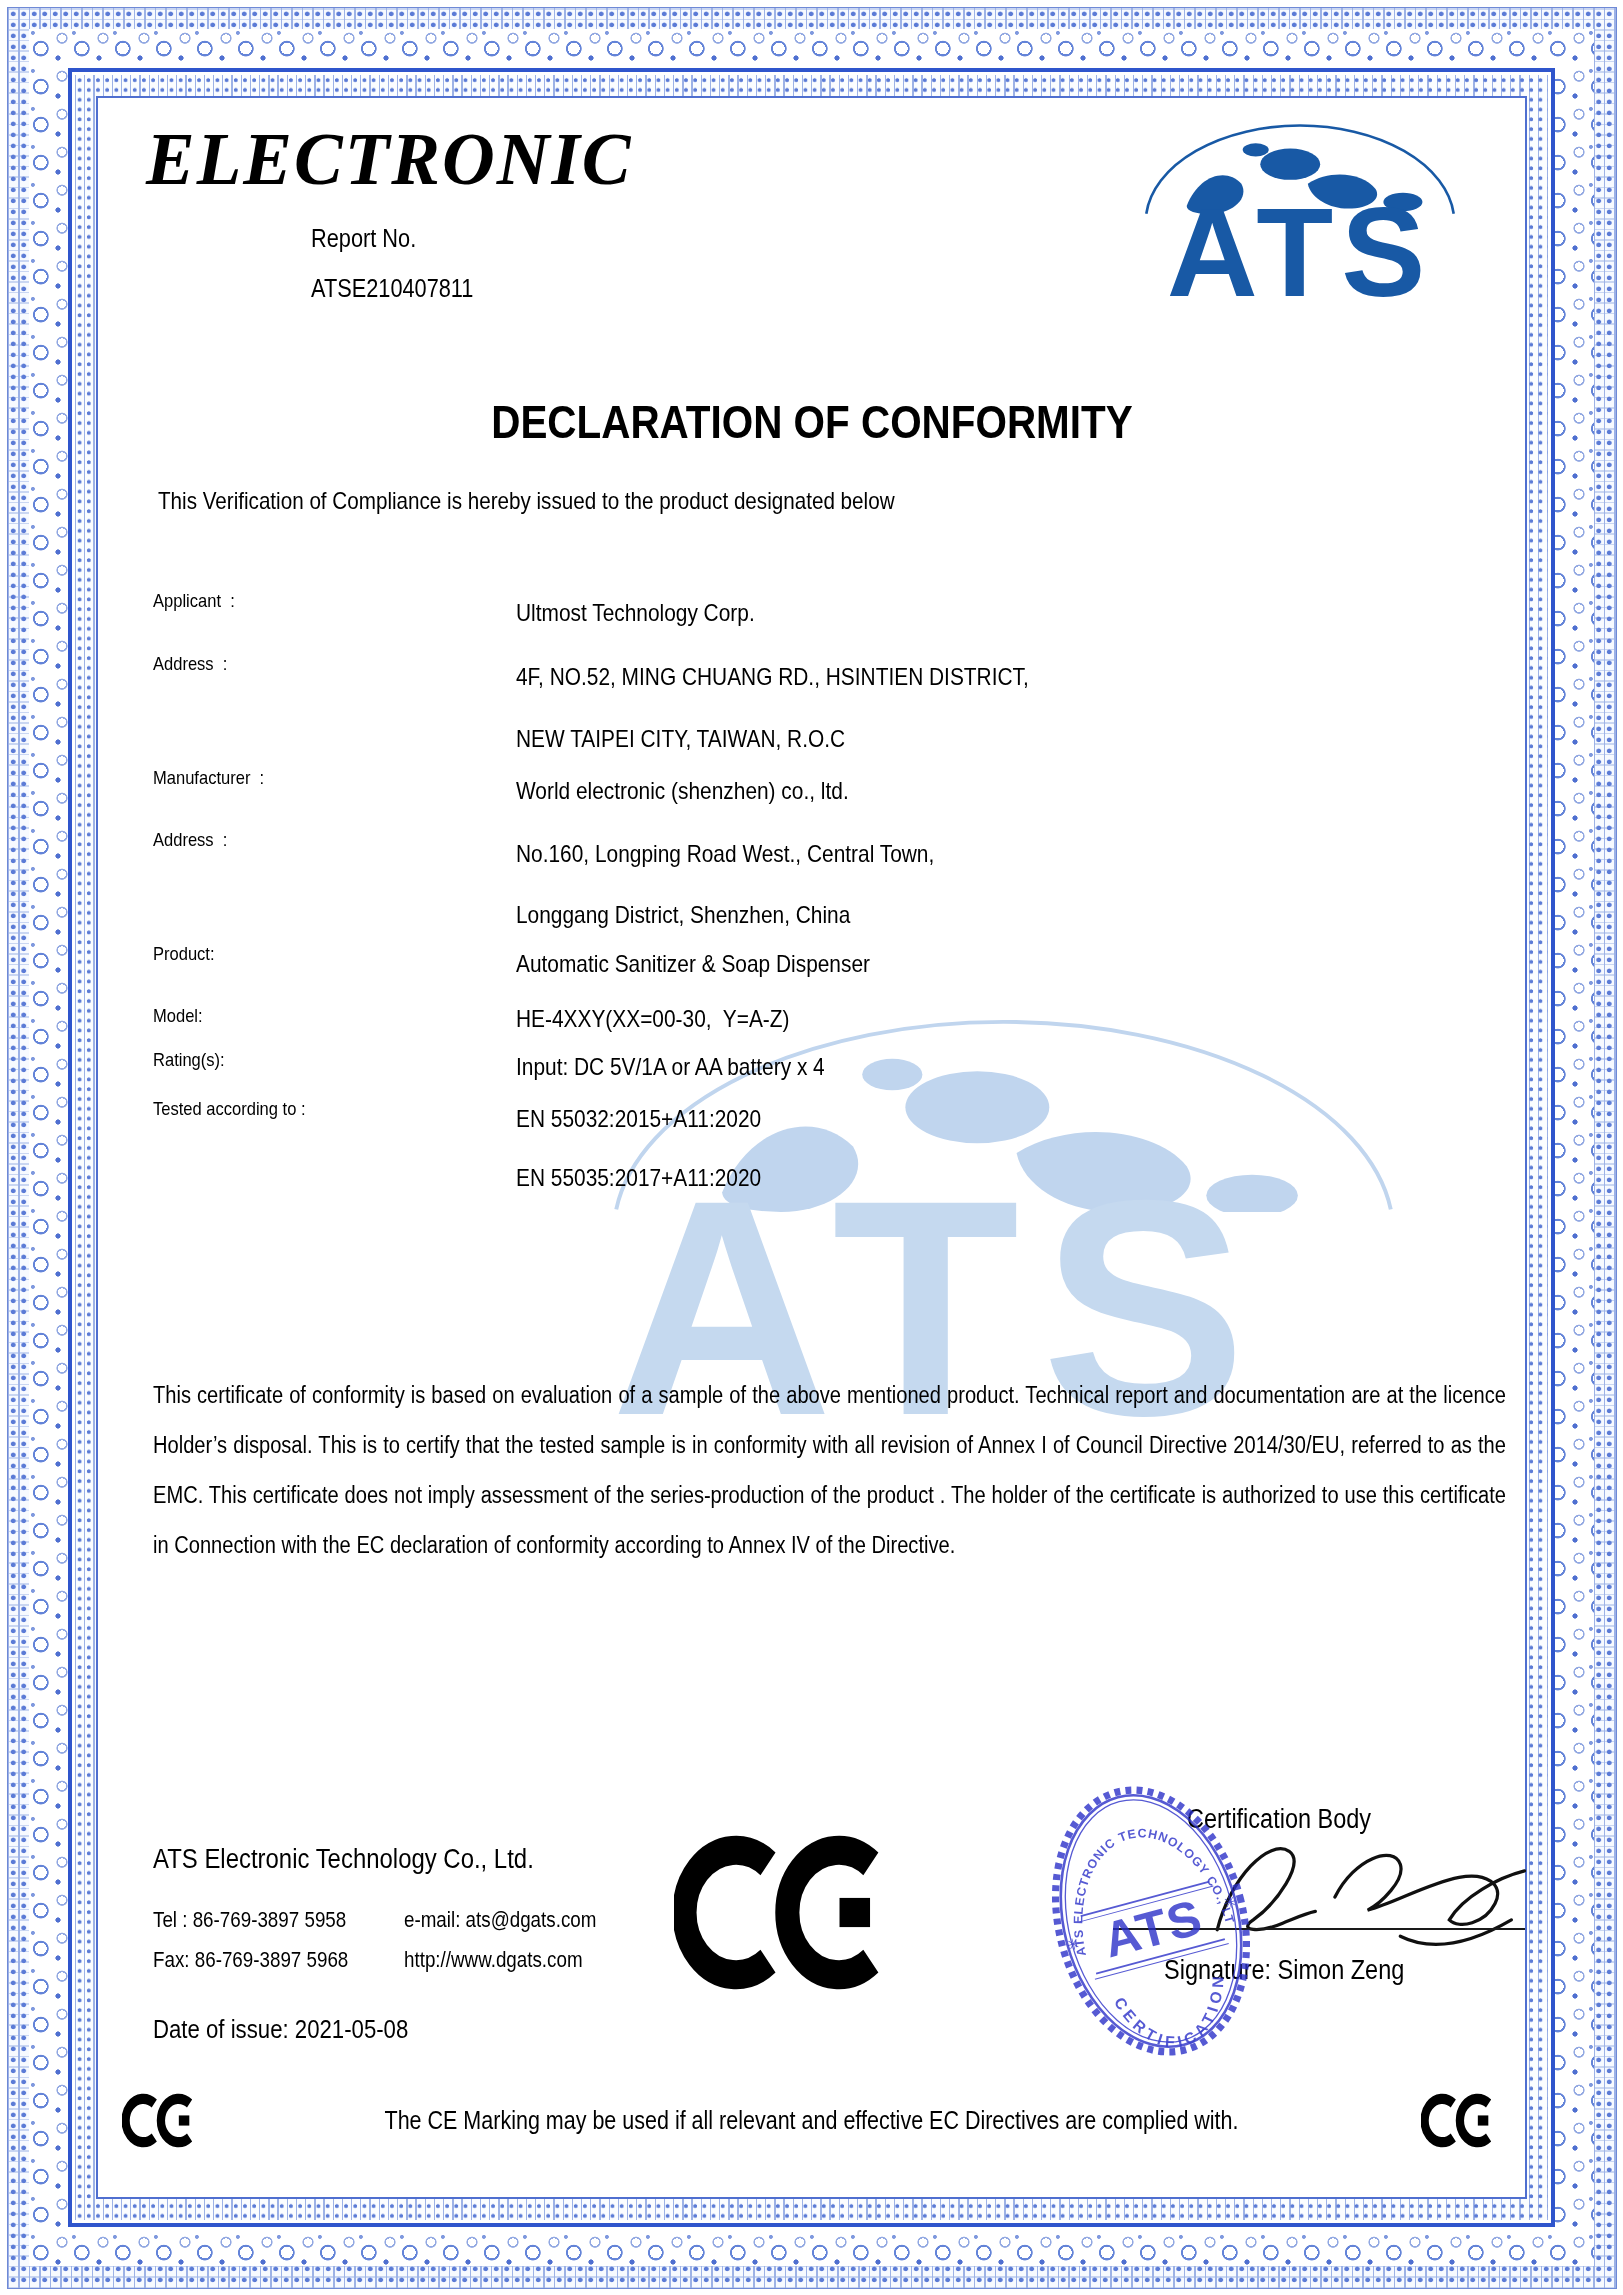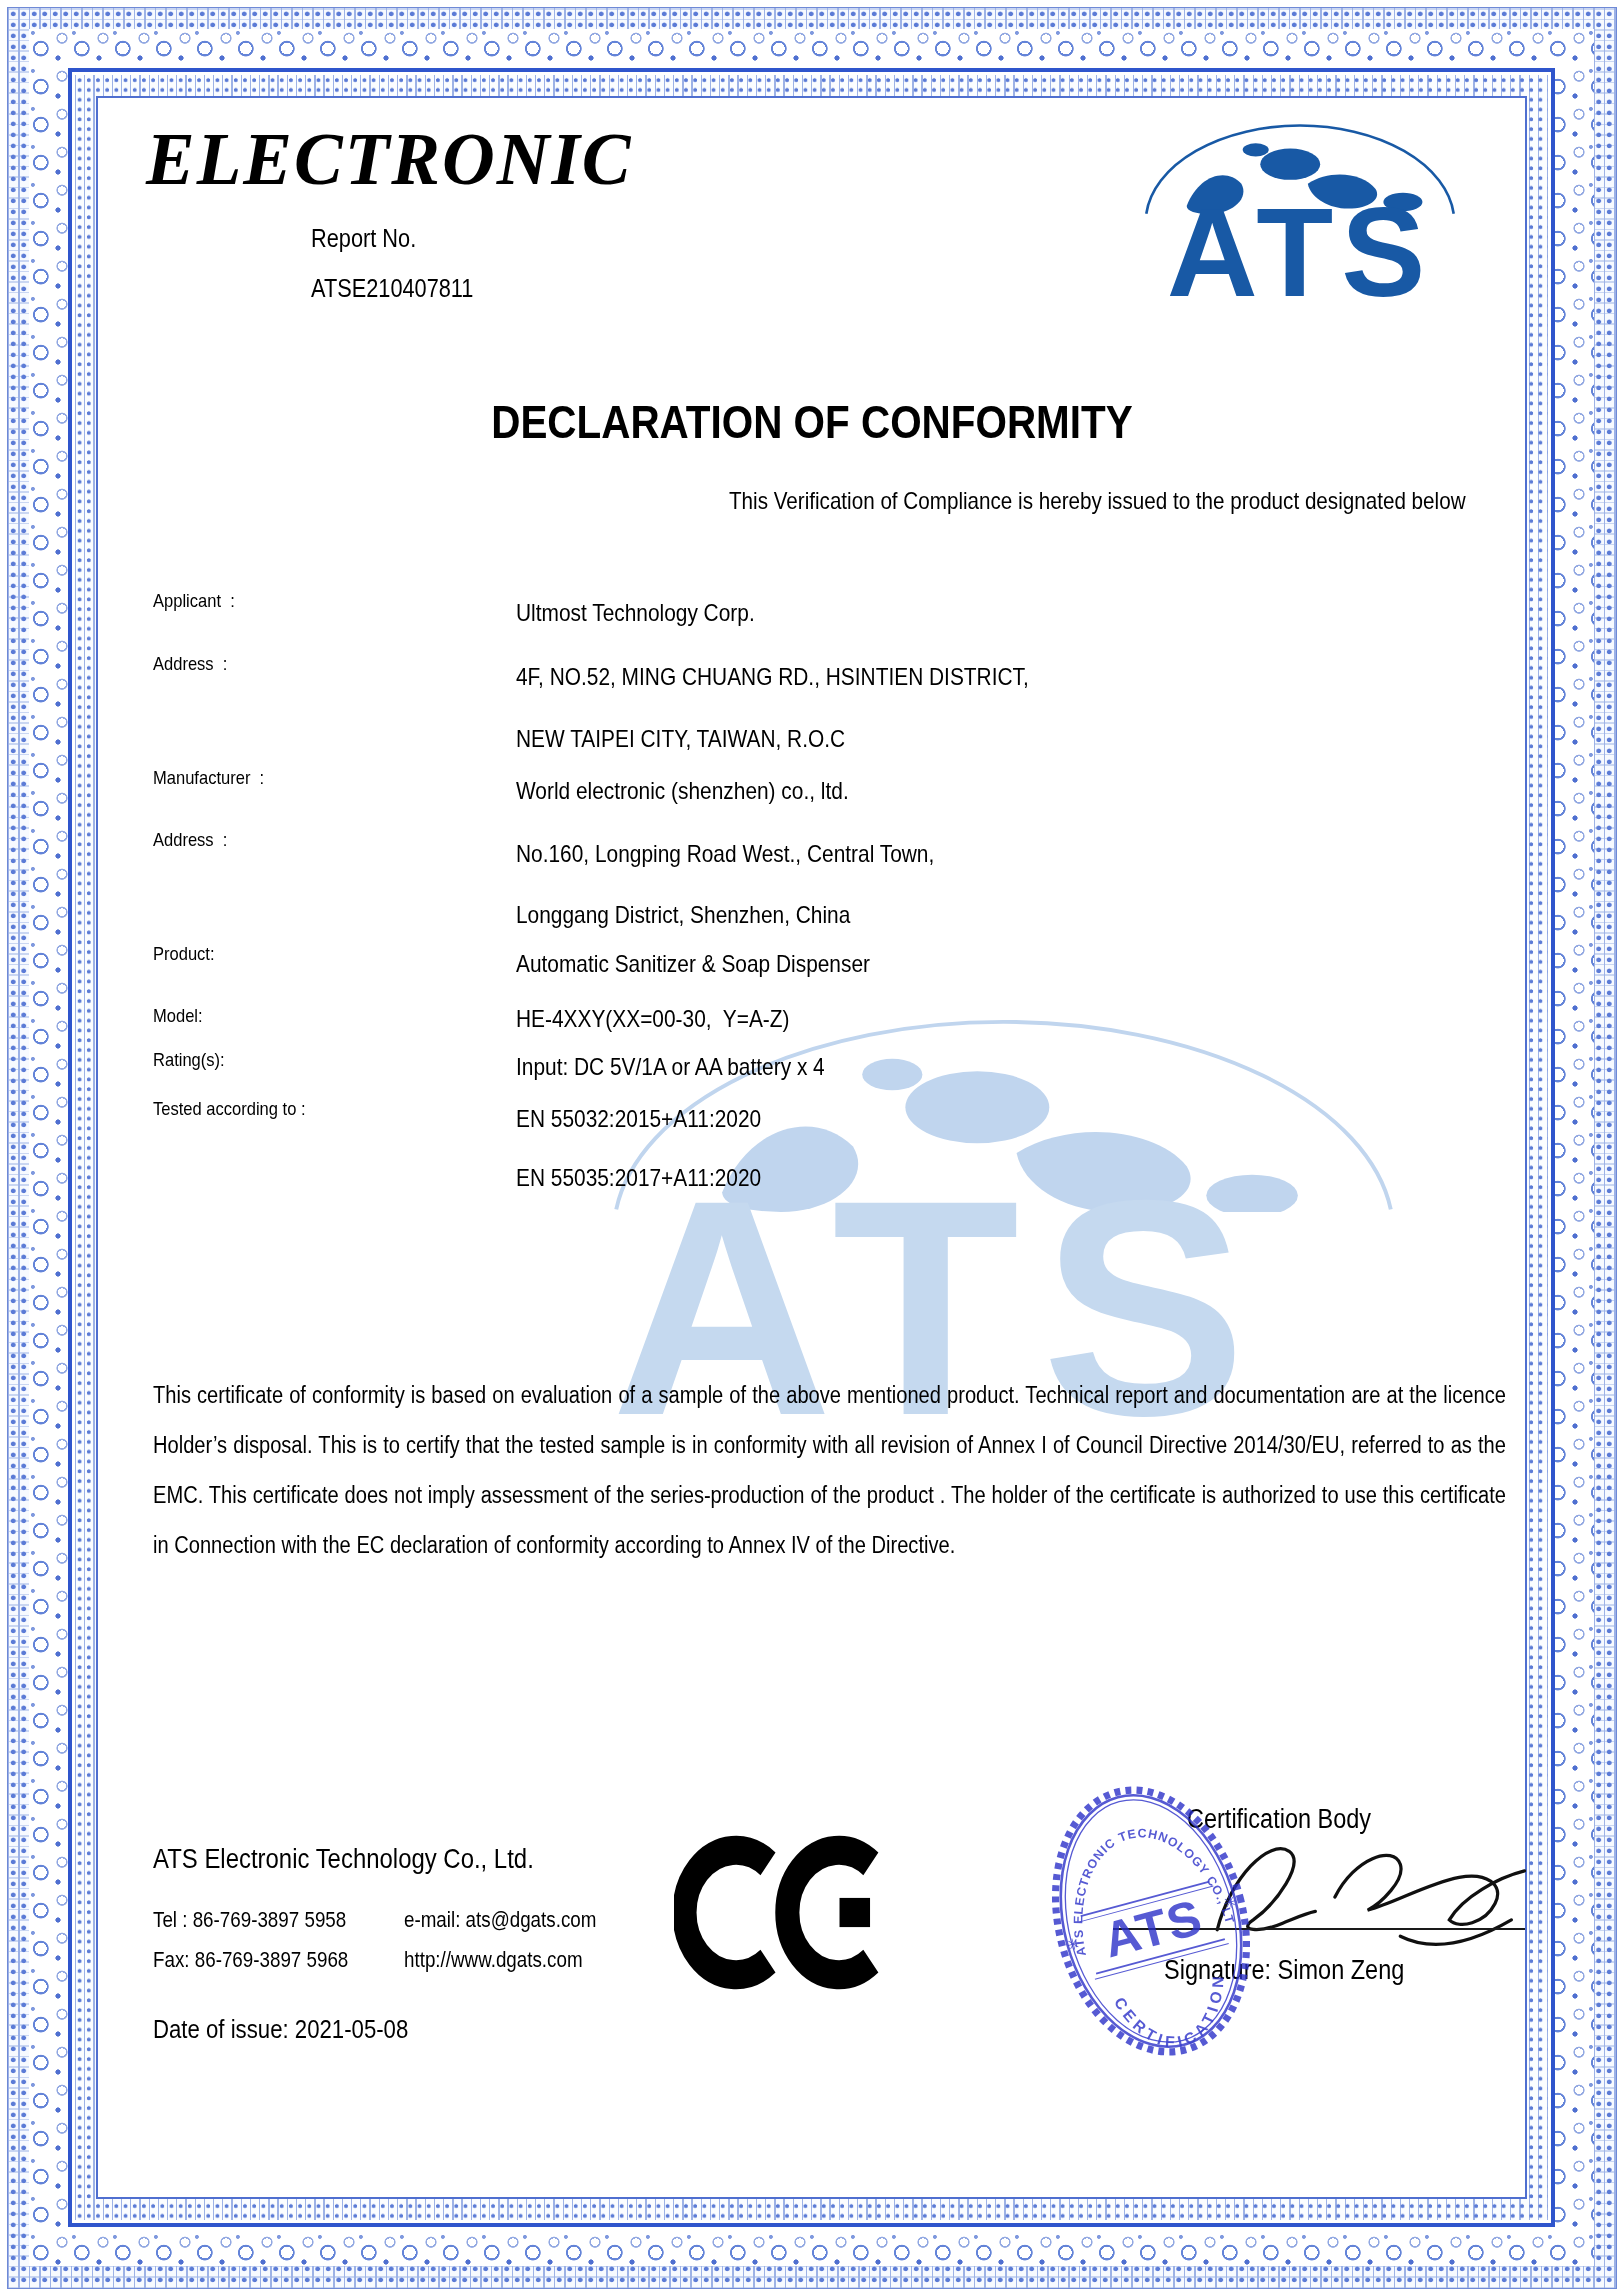--- a/index.html
+++ b/index.html
@@ -48,21 +48,21 @@
   .ref-col{top:126px;font-size:25px;}
   .ref-col.c1{left:41px;}
   .ref-col.c2{left:213px;}
   .ref-value{margin-top:21px;}
 
   .logo{left:1041px;top:18.3px;width:322px;text-align:center;line-height:0;}
   .logo-text{font-size:126px;font-weight:bold;color:#1859a5;letter-spacing:7.9px;line-height:.95;
              margin-top:-22px;display:block;}
 
   .heading{left:0;right:0;top:296px;text-align:center;font-size:47px;font-weight:bold;}
-  .subheading{left:0;right:0;top:389px;text-align:right;font-size:24px;}
+  .subheading{left:0;right:0;top:389px;text-align:left;font-size:24px;}
 
   .flabel{left:55px;font-size:19px;white-space:pre;}
   .fvalue{left:418px;font-size:24px;white-space:pre;}
 
   .watermark{left:513px;top:898px;width:785px;z-index:0;text-align:left;line-height:0;}
   .wm-text{font-size:307px;font-weight:bold;color:#c5d9ef;letter-spacing:22px;line-height:.9;
            margin-top:-42px;display:block;}
 
   .statement{left:55px;top:1272px;width:1548px;transform:scaleX(.874);transform-origin:0 0;
              font-size:23px;line-height:50px;text-align:justify;}
@@ -222,16 +222,29 @@
         </text>
         <text font-size="24" font-weight="bold" letter-spacing="7" text-anchor="middle">
           <textPath href="#arc-bot" startOffset="50%">CERTIFICATION</textPath>
         </text>
         <text x="150" y="258" font-size="76" font-weight="bold" letter-spacing="2" text-anchor="middle">ATS</text>
         <text x="26" y="232" font-size="24" text-anchor="middle">✳</text>
         <text x="274" y="232" font-size="24" text-anchor="middle">✳</text>
       </g>
     </svg>
 
+    <div class="abs footer-row">
+      <svg width="80" height="61" viewBox="0 0 290 180" preserveAspectRatio="none">
+        <path d="M117 40 A 64 64 0 1 0 117 140" fill="none" stroke="#000" stroke-width="30"></path>
+        <path d="M245 40 A 64 64 0 1 0 245 140" fill="none" stroke="#000" stroke-width="30"></path>
+        <path d="M206 90 L 244 90" stroke="#000" stroke-width="30"></path>
+      </svg>
+      <div class="footer-note"><span class="cxc">The CE Marking may be used if all relevant and effective EC Directives are complied with.</span></div>
+      <svg width="80" height="61" viewBox="0 0 290 180" preserveAspectRatio="none">
+        <path d="M117 40 A 64 64 0 1 0 117 140" fill="none" stroke="#000" stroke-width="30"></path>
+        <path d="M245 40 A 64 64 0 1 0 245 140" fill="none" stroke="#000" stroke-width="30"></path>
+        <path d="M206 90 L 244 90" stroke="#000" stroke-width="30"></path>
+      </svg>
+    </div>
 
   </div>
 </div>
 
 
 </body></html>

